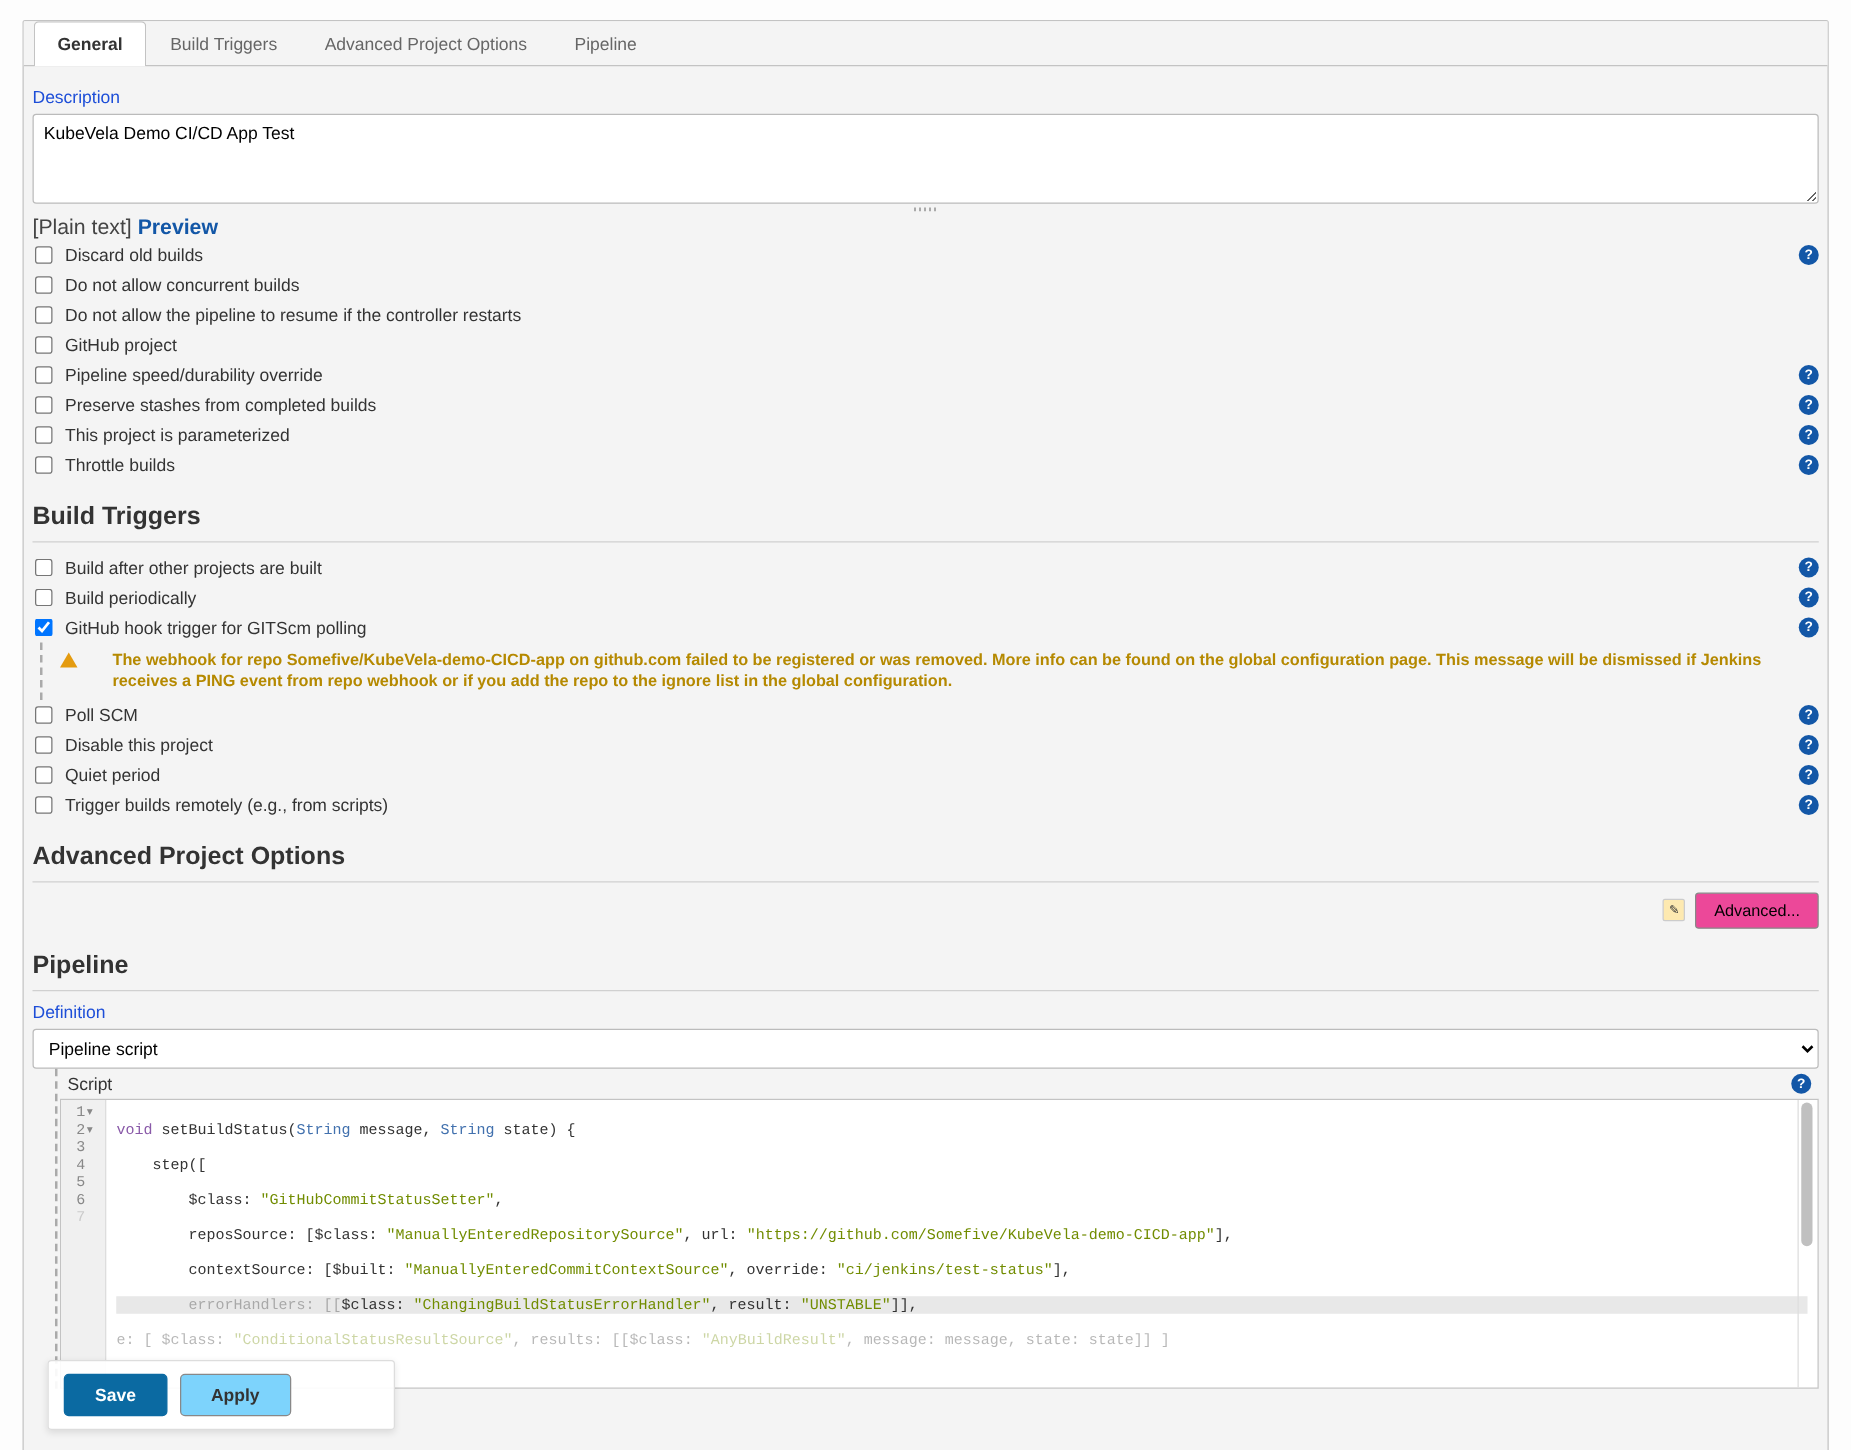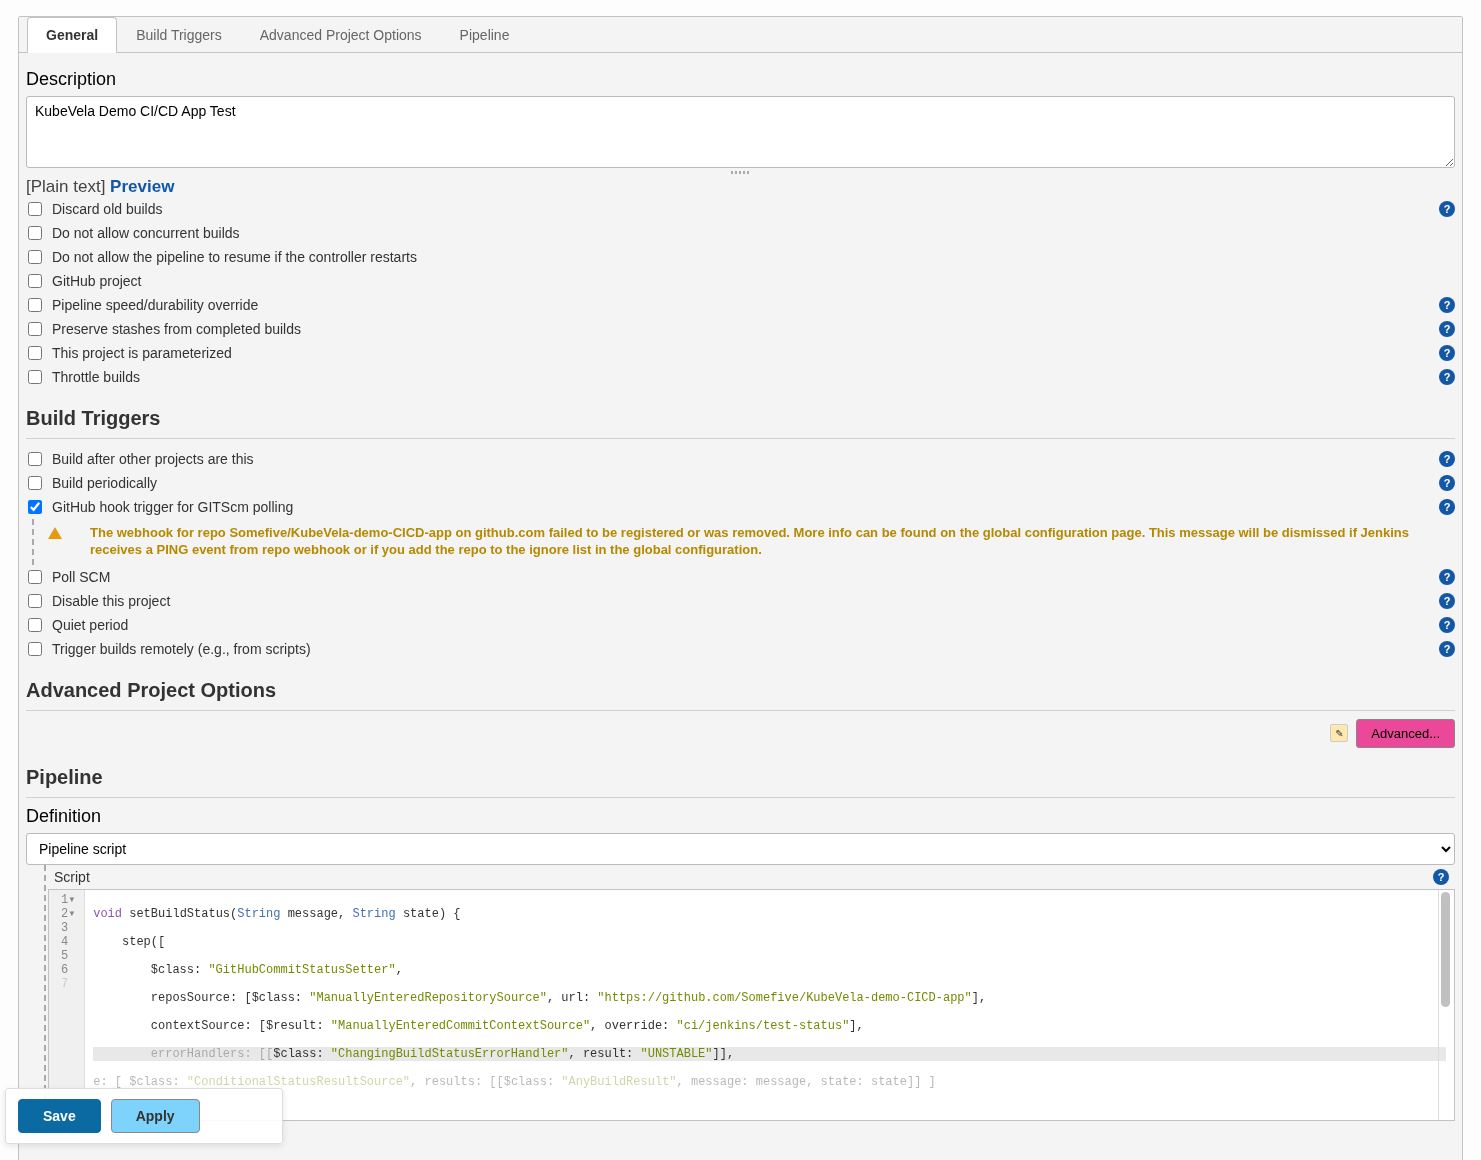--- a/index.html
+++ b/index.html
@@ -39,22 +39,22 @@
     border-color: #c3c3c3;
     border-radius: 4px 4px 0 0;
     margin-bottom: -1px;
   }
   .content {
     padding: 12px 7px 90px 7px;
   }
   .label-hdr {
     display: block;
     margin: 4px 0 6px 0;
-    font-size: 18px;
-    color: #000000;
+    font-size: 14px;
+    color: #1d4ed8;
   }
   .desc-textarea {
     width: 100%;
     min-height: 72px;
     border: 1px solid #bbb;
     border-radius: 3px;
     padding: 6px 8px;
     font-family: inherit;
     font-size: 14px;
     resize: vertical;
@@ -137,21 +137,21 @@
   }
   .code div { height:14px; }
   .kw { color:#8959a8; }
   .str { color:#718c00; }
   .typ { color:#4271ae; }
   .cur { background:#e8e8e8; }
   .vscroll { position:absolute; right:2px; top:0; bottom:0; width:14px;
     border-left:1px solid #ddd;}
   .vscroll-thumb { position:absolute; left:2px; right:2px; top:2px; height:50%; background:#c0c0c0; border-radius:7px; }
   .footer-buttons {
-    position: fixed; left: 5px; bottom: 16px;
+    position: fixed; left: 38px; bottom: 16px;
     display:flex; gap:10px;
     background: rgba(255,255,255,0.92);
     padding: 10px 82px 10px 12px;
     border:1px solid #ddd; border-radius:3px;
     box-shadow: 0 2px 6px rgba(0,0,0,0.1);
   }
   .btn {
     padding: 8px 24px; border-radius:4px; font-size:14px; font-weight:bold; cursor:pointer;
   }
   .btn-primary { background:#0b6aa2; color:#fff; border:1px solid #0b6aa2; }
@@ -215,21 +215,21 @@
       <input type="checkbox" style="">
       <span class="lbl">Throttle builds</span>
       <span class="help">?</span>
     </div>
 
     <div class="section-title">Build Triggers</div>
     <div class="divider"></div>
 
     <div class="checkrow">
       <input type="checkbox" style="">
-      <span class="lbl">Build after other projects are this</span>
+      <span class="lbl">Build after other projects are built</span>
       <span class="help">?</span>
     </div>
     <div class="checkrow">
       <input type="checkbox" style="">
       <span class="lbl">Build periodically</span>
       <span class="help">?</span>
     </div>
     <div class="checkrow">
       <input type="checkbox" checked="" style="">
       <span class="lbl">GitHub hook trigger for GITScm polling</span>
@@ -287,21 +287,21 @@
           <div>4<span class="fold"> </span></div>
           <div>5<span class="fold"> </span></div>
           <div>6<span class="fold"> </span></div>
           <div class="faded">7<span class="fold"> </span></div>
         </div>
         <div class="code">
 <div><span class="kw">void</span><span> setBuildStatus(</span><span class="typ">String</span><span> message, </span><span class="typ">String</span><span> state) {</span></div>
 <div>    step([</div>
 <div><span>        $class: </span><span class="str">"GitHubCommitStatusSetter"</span><span>,</span></div>
 <div><span>        reposSource: [$class: </span><span class="str">"ManuallyEnteredRepositorySource"</span><span>, url: </span><span class="str">"https://github.com/Somefive/KubeVela-demo-CICD-app"</span><span>],</span></div>
-<div><span>        contextSource: [$result: </span><span class="str">"ManuallyEnteredCommitContextSource"</span><span>, override: </span><span class="str">"ci/jenkins/test-status"</span><span>],</span></div>
+<div><span>        contextSource: [$built: </span><span class="str">"ManuallyEnteredCommitContextSource"</span><span>, override: </span><span class="str">"ci/jenkins/test-status"</span><span>],</span></div>
 <div class="cur"><span class="faded">        errorHandlers: [[</span><span>$class: </span><span class="str">"ChangingBuildStatusErrorHandler"</span><span>, result: </span><span class="str">"UNSTABLE"</span><span>]],</span></div>
 <div class="faded"><span>e: [ $class: </span><span class="str">"ConditionalStatusResultSource"</span><span>, results: [[$class: </span><span class="str">"AnyBuildResult"</span><span>, message: message, state: state]] ]</span></div>
         </div>
         <div class="vscroll">
             <div class="vscroll-thumb"></div>
           </div>
       </div>
     </div>
 
   </div>

